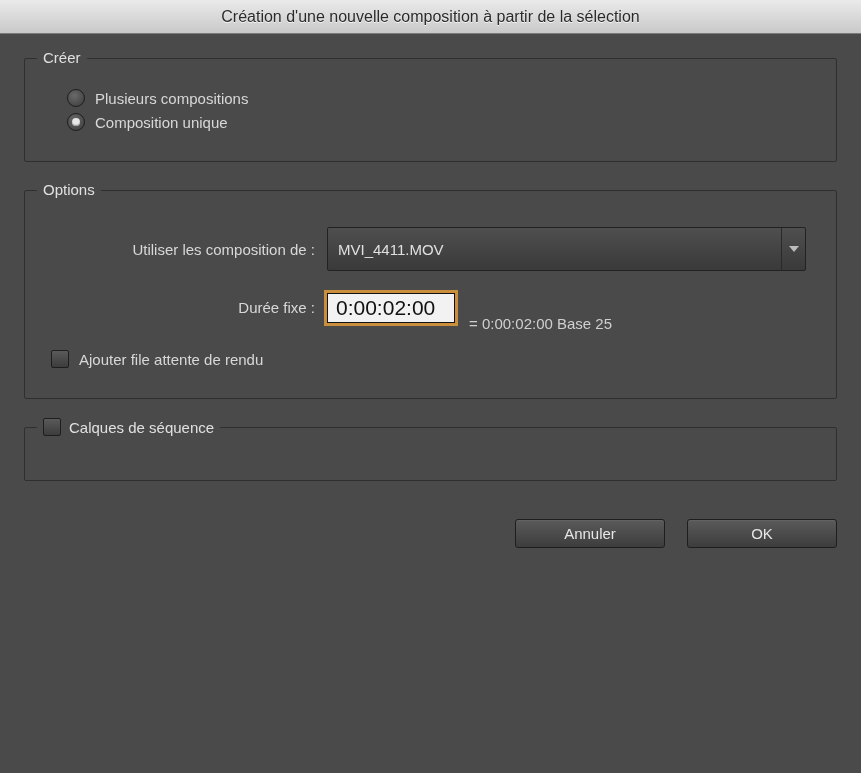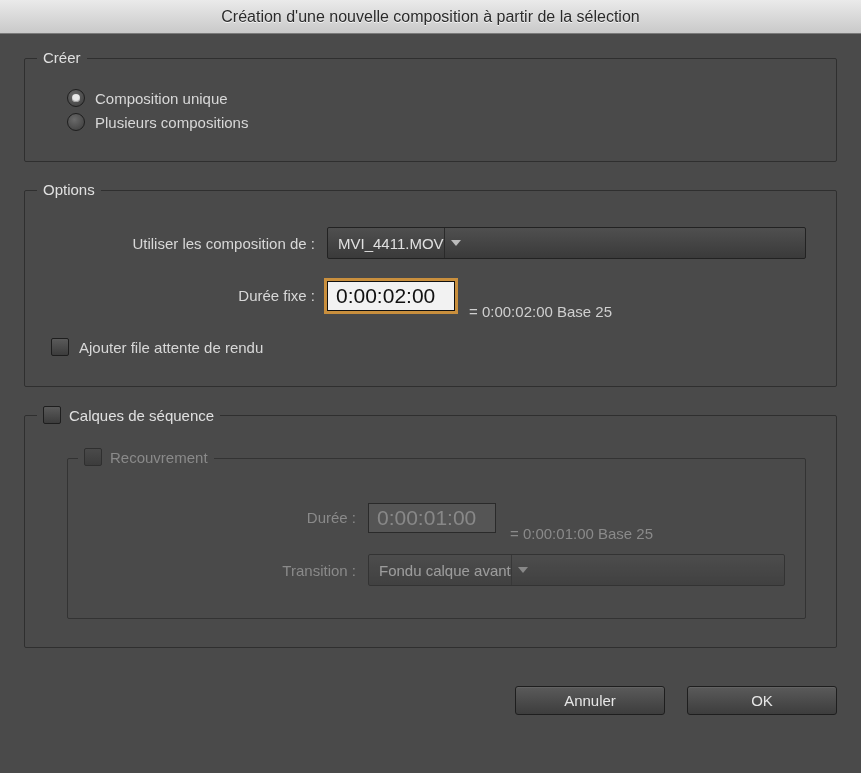--- a/index.html
+++ b/index.html
@@ -82,26 +82,27 @@
     align-items: center;
     margin: 12px 0;
   }
   .form-row .lbl {
     width: 280px;
     text-align: right;
     padding-right: 12px;
   }
   .select {
     flex: 1;
-    height: 32px;
+    height: 44px;
     background: linear-gradient(#4f4f4f, #3a3a3a);
     border: 1px solid #222;
     border-radius: 2px;
     display: flex;
     align-items: center;
+    justify-content: space-between;
     padding: 0 0 0 10px;
     color: #e0e0e0;
     cursor: pointer;
   }
   .select .caret-box {
     width: 24px; height: 100%;
     border-left: 1px solid #2a2a2a;
     display: flex; align-items: center; justify-content: center;
   }
   .caret-down {
@@ -173,26 +174,26 @@
 <div class="titlebar">
   <span>Création d'une nouvelle composition à partir de la sélection</span>
 </div>
 
 <div class="content">
 
   <div class="group">
     <div class="legend">Créer</div>
 
     <div class="radio-row">
+      <span class="radio"></span>
+      <span>Plusieurs compositions</span>
+    </div>
+    <div class="radio-row">
       <span class="radio checked"></span>
       <span>Composition unique</span>
-    </div>
-    <div class="radio-row">
-      <span class="radio"></span>
-      <span>Plusieurs compositions</span>
     </div>
   </div>
 
   <div class="group">
     <div class="legend">Options</div>
 
     <div class="form-row">
       <div class="lbl">Utiliser les composition de :</div>
       <div class="select">
         <span>MVI_4411.MOV</span>
@@ -213,42 +214,20 @@
       <span>Ajouter file attente de rendu</span>
     </div>
   </div>
 
   <div class="group seq">
     <div class="legend legend-row">
       <span class="checkbox seq-check-offset"></span>
       <span>Calques de séquence</span>
     </div>
 
-    <div class="nested">
-      <div class="legend legend-row dim-text">
-        <span class="checkbox disabled"></span>
-        <span>Recouvrement</span>
-      </div>
-
-      <div class="form-row">
-        <div class="lbl dim-text">Durée :</div>
-        <input class="tc-input disabled" disabled="" value="0:00:01:00" style="">
-        <span class="aux dim">= 0:00:01:00  Base 25</span>
-      </div>
-
-      <div class="form-row">
-        <div class="lbl dim-text">Transition :</div>
-        <div class="select disabled">
-          <span>Fondu calque avant</span>
-          <span class="caret-box">
-            <span class="caret-down"></span>
-          </span>
-        </div>
-      </div>
-    </div>
   </div>
 
 </div>
 
 <div class="footer">
   <button class="btn">Annuler</button>
   <button class="btn">OK</button>
 </div>
 
 </body></html>

